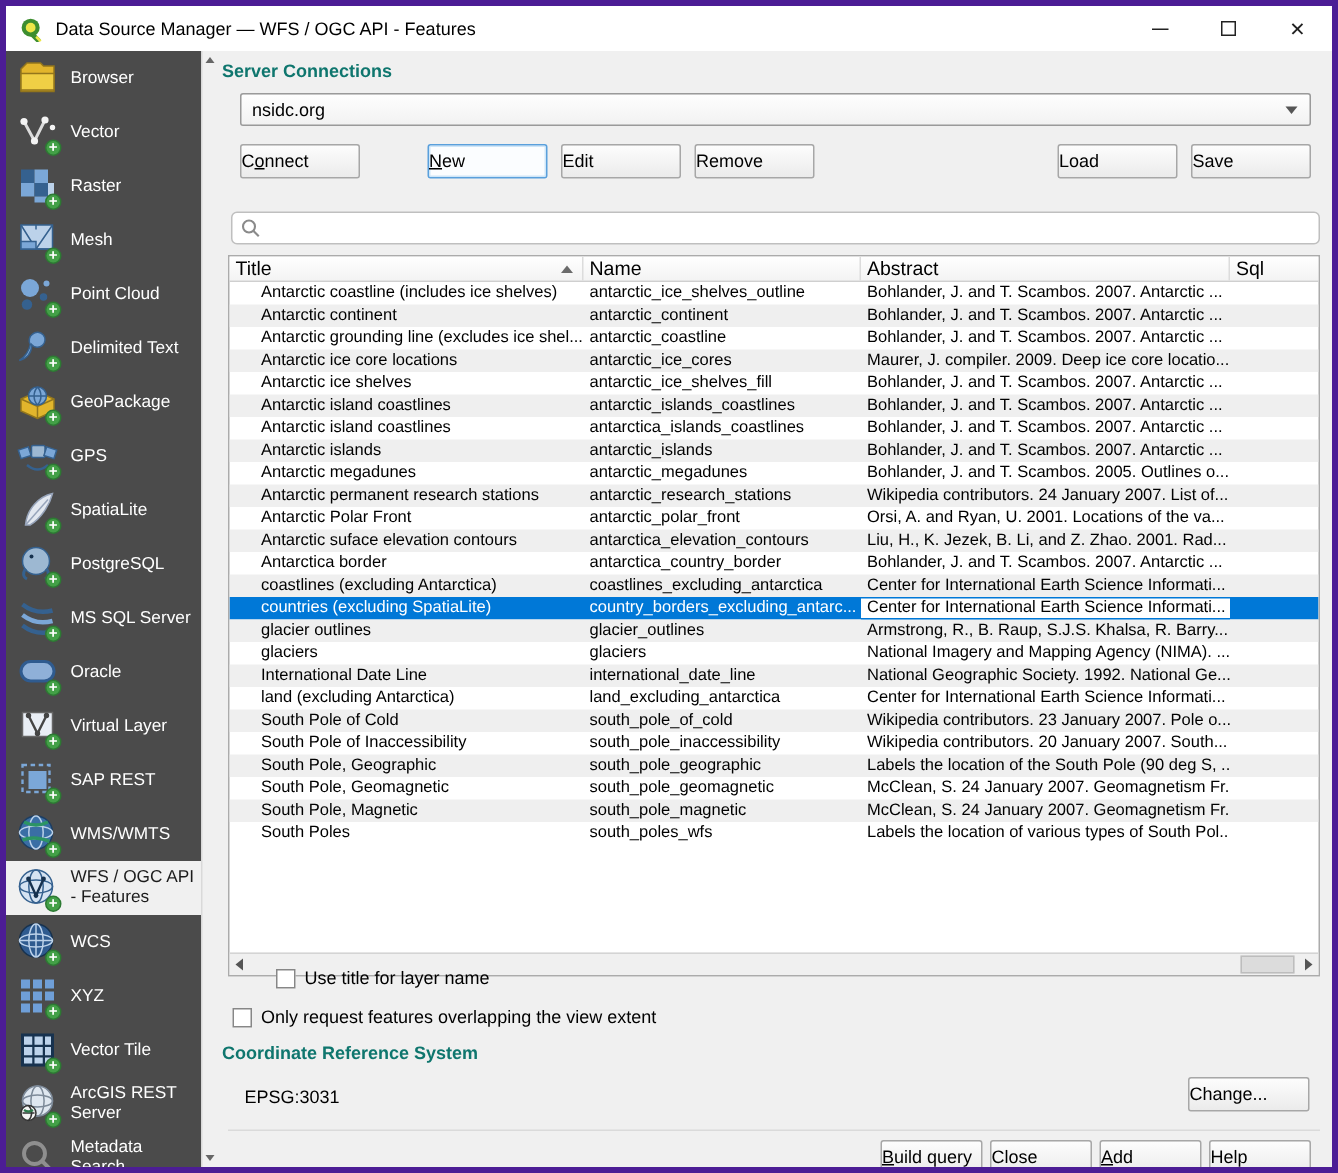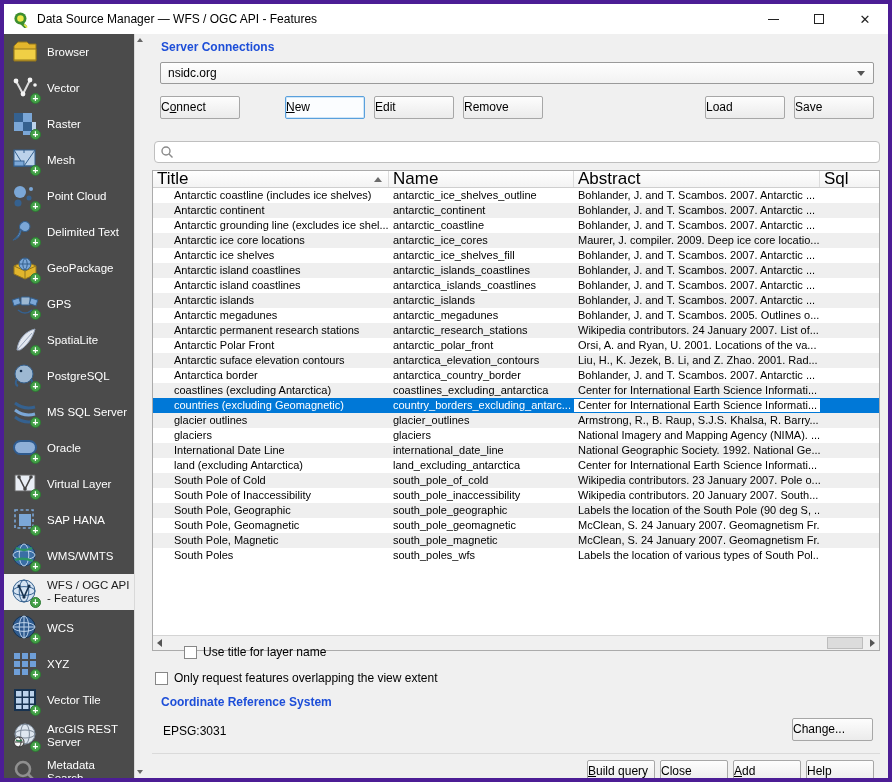--- a/index.html
+++ b/index.html
@@ -24,41 +24,41 @@
   .sb-arrow.up { top:4px; border-bottom:4px solid #666; }
   .sb-arrow.down { bottom:4px; border-top:4px solid #666; }
   .side-item { display:flex; align-items:center; min-height:36px; padding:2px 2px 2px 6px; color:#fff; font-size:11.5px; line-height:13px; cursor:default; }
   .side-item.selected { background:#f0f0f0; color:#1c1c1c; }
   .side-icon { position:relative; width:30px; height:30px; flex:0 0 30px; margin-right:7px; }
   .side-icon svg { width:30px; height:30px; display:block; }
   .plus { position:absolute; right:-1px; bottom:-1px; width:11px; height:11px; border-radius:50%; background:#43a047; border:1px solid #2d7a33; color:#fff; font-size:10px; font-weight:bold; line-height:9px; text-align:center; }
 
   
   #main { position:absolute; left:140px; top:30px; right:0; bottom:0; background:#f0f0f0; font-size:12px; }
-  .section-heading { position:absolute; left:17px; font-weight:bold; font-size:12px; color:#1d4ed8; }
+  .section-heading { position:absolute; left:4px; font-weight:bold; font-size:12px; color:#0f766e; }
   #h-server { top:6px; }
 
   #combo { position:absolute; left:16px; right:14px; top:28px; height:22px; background:linear-gradient(#fefefe,#f2f2f2); border:1px solid #9a9a9a; border-radius:2px; display:flex; align-items:center; }
   #combo-value { padding-left:7px; font-size:12px; }
   #combo-arrow { margin-left:auto; margin-right:8px; width:0; height:0; border-left:4px solid transparent; border-right:4px solid transparent; border-top:5px solid #555; }
 
   #conn-buttons { position:absolute; left:16px; right:14px; top:62px; height:23px; display:flex; gap:9px; }
   .btn { width:80px; height:23px; background:linear-gradient(#fdfdfd,#ebebeb); border:1px solid #a7a7a7; border-radius:2px; font-size:12px; font-family:"Liberation Sans",sans-serif; text-align:left; line-height:21px; cursor:default; }
   .btn.focused { border:1px solid #5aa0dc; box-shadow:0 0 0 1px #cfe6f8 inset; background:#fbfdff;margin-left:36px; }
   #btn-load { margin-left:auto; }
 
   #search-box { position:absolute; left:10px; right:8px; top:107px; height:22px; background:#fff; border:1px solid #bfbfbf; border-radius:4px; display:flex; align-items:center; }
   #search-box svg { margin-left:5px; }
   #search-input { border:none; outline:none; flex:1; height:18px; font-size:12px; background:transparent; padding-left:4px; }
 
   
   #tablewrap { position:absolute; left:8px; right:8px; top:136px; height:481px; border:1px solid #ababab; background:#fff; overflow:hidden; }
   .tgrid { display:grid; grid-template-columns:236px 185px 246px 1fr; }
   #thead { border-bottom:1px solid #cfcfcf; background:linear-gradient(#ffffff,#f3f3f3); }
-  .hcell { position:relative; height:16px; line-height:16px; font-size:17px; padding-left:4px; border-right:1px solid #dcdcdc; white-space:nowrap; overflow:hidden; }
+  .hcell { position:relative; height:16px; line-height:16px; font-size:13px; padding-left:4px; border-right:1px solid #dcdcdc; white-space:nowrap; overflow:hidden; }
   .hcell:last-child { border-right:none; }
   .sort-asc { position:absolute; right:6px; top:6px; width:0; height:0; border-left:4px solid transparent; border-right:4px solid transparent; border-bottom:5px solid #6b6b6b; }
   .trow { height:15px; }
   .trow.alt { background:#efefef; }
   .trow.sel { background:#0078d7; color:#fff; }
   .tcell { height:15px; line-height:15px; font-size:11px; white-space:nowrap; overflow:hidden; padding-left:4px; }
   .c-title { padding-left:21px; }
   .trow.sel .c-abstract { background:#fff; color:#000; box-shadow:inset 0 1px 0 #0078d7, inset 0 -1px 0 #0078d7; }
 
   #hscroll { position:absolute; left:0; right:0; bottom:0; height:15px; background:#f0f0f0; border-top:1px solid #d4d4d4; }
@@ -255,21 +255,21 @@
         <span class="side-label">Virtual Layer</span>
       </div>
       <div class="side-item">
         <span class="side-icon">
           <svg viewBox="0 0 30 30">
             <rect x="5" y="5" width="18" height="18" fill="none" stroke="#7ba7d7" stroke-dasharray="3 2.4" stroke-width="1.6"></rect>
             <rect x="9" y="9" width="12" height="12" fill="#7ba7d7"></rect>
           </svg>
           <span class="plus">+</span>
         </span>
-        <span class="side-label">SAP HANA</span>
+        <span class="side-label">SAP REST</span>
       </div>
       <div class="side-item">
         <span class="side-icon">
           <svg viewBox="0 0 30 30">
             <circle cx="14" cy="14" r="11" fill="#3a6ea5" stroke="#1d3e63"></circle>
             <ellipse cx="14" cy="14" rx="4.8" ry="11" fill="none" stroke="#bcd2ea"></ellipse>
             <ellipse cx="14" cy="14" rx="11" ry="4.4" fill="none" stroke="#bcd2ea"></ellipse>
             <path d="M6 7q8 4 16 0" stroke="#2c9464" fill="none" stroke-width="2.4"></path>
             <path d="M5 19q8-3 18 1" stroke="#2c9464" fill="none" stroke-width="2.4"></path>
           </svg>
@@ -482,21 +482,21 @@
             <div class="tcell c-abstract">Bohlander, J. and T. Scambos. 2007. Antarctic ...</div>
             <div class="tcell c-sql"></div>
           </div>
           <div class="trow tgrid alt">
             <div class="tcell c-title">coastlines (excluding Antarctica)</div>
             <div class="tcell c-name">coastlines_excluding_antarctica</div>
             <div class="tcell c-abstract">Center for International Earth Science Informati...</div>
             <div class="tcell c-sql"></div>
           </div>
           <div class="trow tgrid sel">
-            <div class="tcell c-title">countries (excluding Geomagnetic)</div>
+            <div class="tcell c-title">countries (excluding SpatiaLite)</div>
             <div class="tcell c-name">country_borders_excluding_antarc...</div>
             <div class="tcell c-abstract">Center for International Earth Science Informati...</div>
             <div class="tcell c-sql"></div>
           </div>
           <div class="trow tgrid alt">
             <div class="tcell c-title">glacier outlines</div>
             <div class="tcell c-name">glacier_outlines</div>
             <div class="tcell c-abstract">Armstrong, R., B. Raup, S.J.S. Khalsa, R. Barry...</div>
             <div class="tcell c-sql"></div>
           </div>

